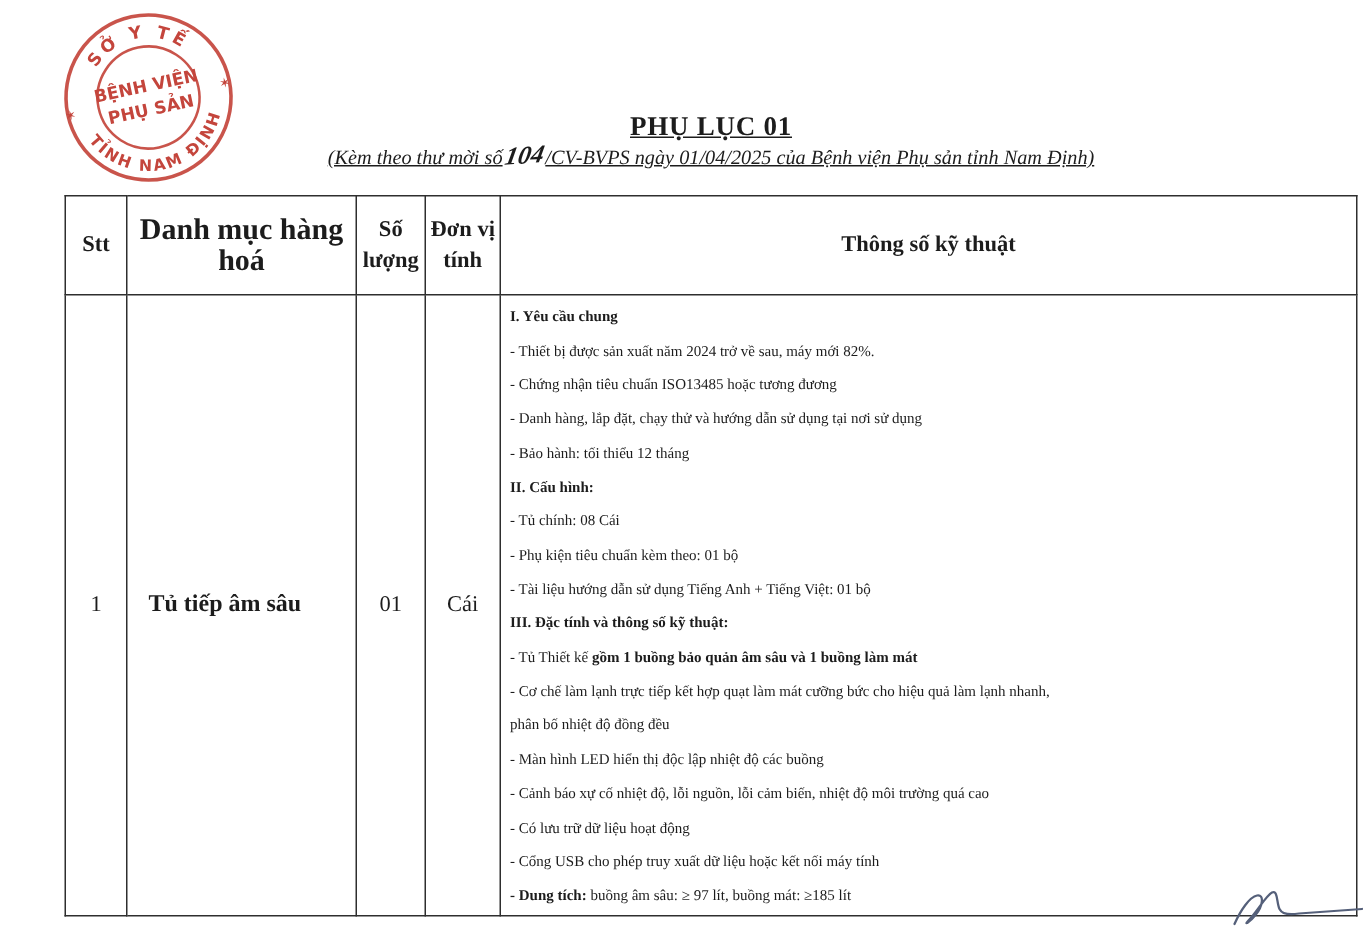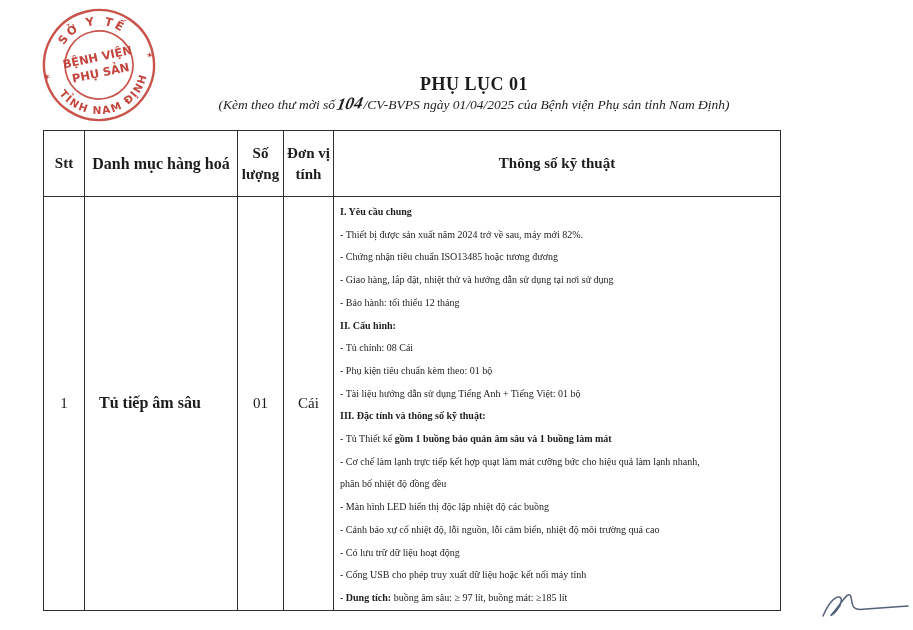--- a/index.html
+++ b/index.html
@@ -15,54 +15,55 @@
   
   .stamp{
     position:absolute;left:28px;top:2px;
     width:142px;height:126px;
   }
 
   
   .heading{
     position:absolute;left:43px;top:74px;width:862px;
     text-align:center;
+    text-decoration:underline;
   }
   .title{
     font-size:18px;font-weight:bold;letter-spacing:.5px;
   }
   .subtitle{
     margin-top:2px;
     font-size:13.5px;font-style:italic;
   }
   .hand{
     display:inline-block;
     font-size:17px;font-weight:bold;font-style:italic;
     transform:skewX(-14deg) rotate(-4deg);
     margin:0 1px 0 2px;
     line-height:0;
   }
 
   
   .spec-table-wrap{position:absolute;left:43px;top:130px;}
   table.spec{
     border-collapse:collapse;table-layout:fixed;
-    width:738px;
+    width:862px;
   }
   table.spec td,table.spec th{
     border:1.6px solid #2e2e2e;
     padding:0;
     vertical-align:middle;
   }
   tr.head-row{height:66px;}
   tr.body-row{height:412px;}
   th{
     font-size:15px;font-weight:bold;line-height:21px;
     text-align:center;
   }
-  .th-item{font-size:16px;}
+  .th-item{font-size:20px;}
   .cell-center{text-align:center;font-size:15px;}
   .cell-item{
     font-size:16px;font-weight:bold;
     padding-left:14px !important;
   }
   .cell-specs{
     vertical-align:top !important;
     padding:4px 8px 0 6px !important;
   }
   .spec-line{
@@ -126,21 +127,21 @@
       <tr class="body-row">
         <td class="cell-center">1</td>
         <td class="cell-item">Tủ tiếp âm sâu</td>
         <td class="cell-center">01</td>
         <td class="cell-center">Cái</td>
         <td class="cell-specs">
           <div id="specs-list">
                 <div class="spec-line"><span class="b">I. Yêu cầu chung</span></div>
                 <div class="spec-line"><span>- Thiết bị được sản xuất năm 2024 trở về sau, máy mới 82%.</span></div>
                 <div class="spec-line"><span>- Chứng nhận tiêu chuẩn ISO13485 hoặc tương đương</span></div>
-                <div class="spec-line"><span>- Giao hàng, lắp đặt, nhiệt thử và hướng dẫn sử dụng tại nơi sử dụng</span></div>
+                <div class="spec-line"><span>- Danh hàng, lắp đặt, chạy thử và hướng dẫn sử dụng tại nơi sử dụng</span></div>
                 <div class="spec-line"><span>- Bảo hành: tối thiểu 12 tháng</span></div>
                 <div class="spec-line"><span class="b">II. Cấu hình:</span></div>
                 <div class="spec-line"><span>- Tủ chính: 08 Cái</span></div>
                 <div class="spec-line"><span>- Phụ kiện tiêu chuẩn kèm theo: 01 bộ</span></div>
                 <div class="spec-line"><span>- Tài liệu hướng dẫn sử dụng Tiếng Anh + Tiếng Việt: 01 bộ</span></div>
                 <div class="spec-line"><span class="b">III. Đặc tính và thông số kỹ thuật:</span></div>
                 <div class="spec-line"><span>- Tủ Thiết kế </span><span class="b">gồm 1 buồng bảo quản âm sâu và 1 buồng làm mát</span></div>
                 <div class="spec-line"><span>- Cơ chế làm lạnh trực tiếp kết hợp quạt làm mát cưỡng bức cho hiệu quả làm lạnh nhanh,</span></div>
                 <div class="spec-line"><span>phân bố nhiệt độ đồng đều</span></div>
                 <div class="spec-line"><span>- Màn hình LED hiển thị độc lập nhiệt độ các buồng</span></div>

